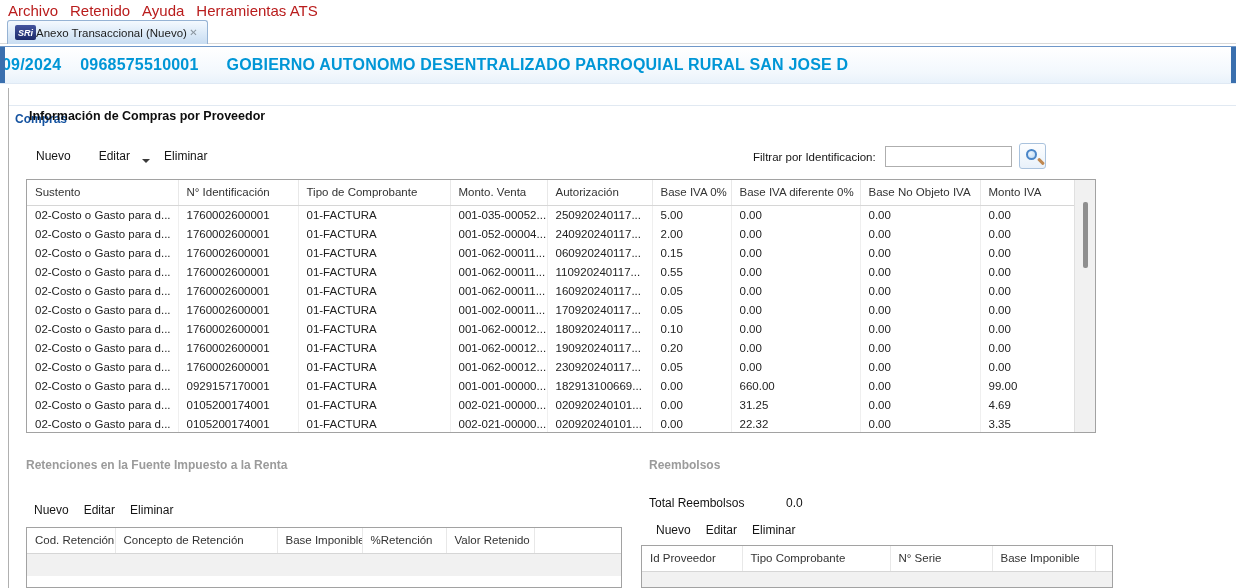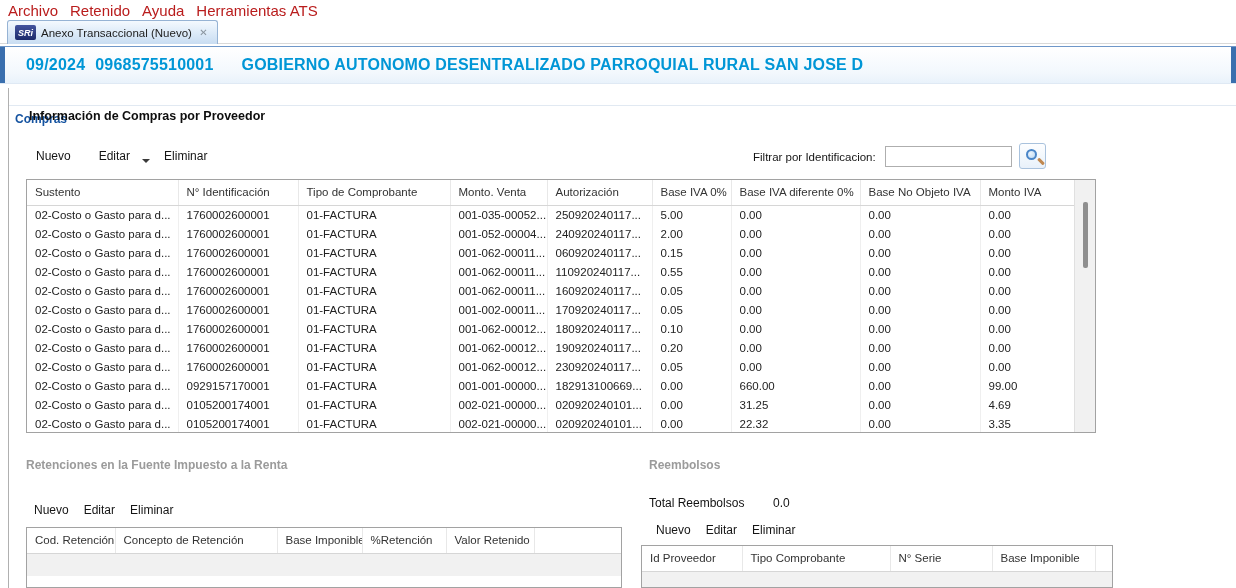--- a/index.html
+++ b/index.html
@@ -8,39 +8,39 @@
 
   
   .menubar { position:absolute; left:0; top:0; width:1236px; height:20px;
              display:flex; align-items:center; padding-left:2px; background:#fff; }
   .menubar .mi { font-size:15px; color:#b91c1c; padding:2px 6px; cursor:default; }
 
   
   .tabstrip { position:absolute; left:0; top:20px; width:1236px; height:24px;
               background:#fff; border-bottom:1px solid #d9d9d9; }
   .tab { position:absolute; left:7px; top:0; height:24px; display:flex; align-items:center;
-         gap:5px; padding:0 7px; background:linear-gradient(180deg,#f4f9fe 0%,#d9e8f7 60%,#c9ddf2 100%);
+         padding:0 7px; background:linear-gradient(180deg,#f4f9fe 0%,#d9e8f7 60%,#c9ddf2 100%);
          border:1px solid #96b3d4; border-bottom:none; border-radius:3px 3px 0 0; }
   .sri-logo { width:21px; height:15px; border-radius:2px;
               background:linear-gradient(180deg,#44549e 0%,#1c2a6a 100%);
               color:#fff; font-size:9px; font-weight:bold; font-style:italic;
               display:flex; align-items:center; justify-content:center; }
   .tab-label { font-size:11.5px; color:#1c1c1c; white-space:nowrap; }
   .tab-close { font-size:10px; color:#8a949e; width:13px; height:13px; line-height:13px;
                text-align:center; }
 
   
   .bluebar { position:absolute; left:0; top:46px; width:1236px; height:38px;
              background:linear-gradient(180deg,#ffffff 0%,#f3f8fd 70%,#e9f2fb 100%);
              border-top:1px solid #6f97c9; border-bottom:1px solid #dfe9f4;
              display:flex; align-items:center; }
   .edge-stripe { position:absolute; top:0; width:5px; height:100%; background:#3a6fae; }
   .edge-stripe.left { left:0; } .edge-stripe.right { right:0; }
   .bluebar .txt { font-size:16px; font-weight:bold; color:#0096d6; letter-spacing:.2px; white-space:nowrap; }
-  .bb-period { margin-left:26px;text-align:right; } .bb-ruc { margin-left:10px;text-align:right; } .bb-name { margin-left:28px; }
+  .bb-period { margin-left:2px;text-align:right; } .bb-ruc { margin-left:19px;text-align:right; } .bb-name { margin-left:28px; }
 
   
   .panel { position:absolute; left:8px; top:88px; width:1228px; height:500px;
            background:#fff; border-left:1px solid #b0b0b0; }
   .section-band { position:absolute; left:0; top:0; width:100%; height:18px;
                   border-bottom:1px solid #e1e9f2; }
   .section-band .t { position:absolute; left:6px; top:1px; font-size:12px; font-weight:bold; color:#1553a0;margin-top:23px; }
   .info-title { position:absolute; left:20px; top:21px; font-size:12.5px; font-weight:bold; color:#0d0d0d; }
 
   
@@ -91,21 +91,21 @@
   .gray-label { position:absolute; font-size:12px; font-weight:bold; color:#9b9b9b; white-space:nowrap; }
   .ret-title { left:17px; top:370px; }
   .tbar2 { left:25px; top:415px; gap:15px; }
   .wrap2 { left:17px; top:439px; width:596px; height:61px; }
   .t2 { width:594px; }
   .t2 th:nth-child(1){width:88px}.t2 th:nth-child(2){width:162px}.t2 th:nth-child(3){width:85px}
   .t2 th:nth-child(4){width:84px}.t2 th:nth-child(5){width:88px}
 
   .reem-title { left:640px; top:370px; }
   .total-row { position:absolute; left:640px; top:408px; font-size:12px; color:#111; }
-  .total-row .val { position:absolute; left:124px; top:0;text-align:center; }
+  .total-row .val { position:absolute; left:137px; top:0;text-align:center; }
   .tbar3 { left:647px; top:435px; gap:15px; }
   .wrap3 { left:632px; top:457px; width:472px; height:43px; }
   .t3 { width:470px; }
   .t3 th:nth-child(1){width:100px}.t3 th:nth-child(2){width:148px}.t3 th:nth-child(3){width:102px}
   .t3 th:nth-child(4){width:103px}
 
   .stripe-gray { width:100%; height:22px; background:#f1f1f1; }
 </style>
 </head>
 <body>

